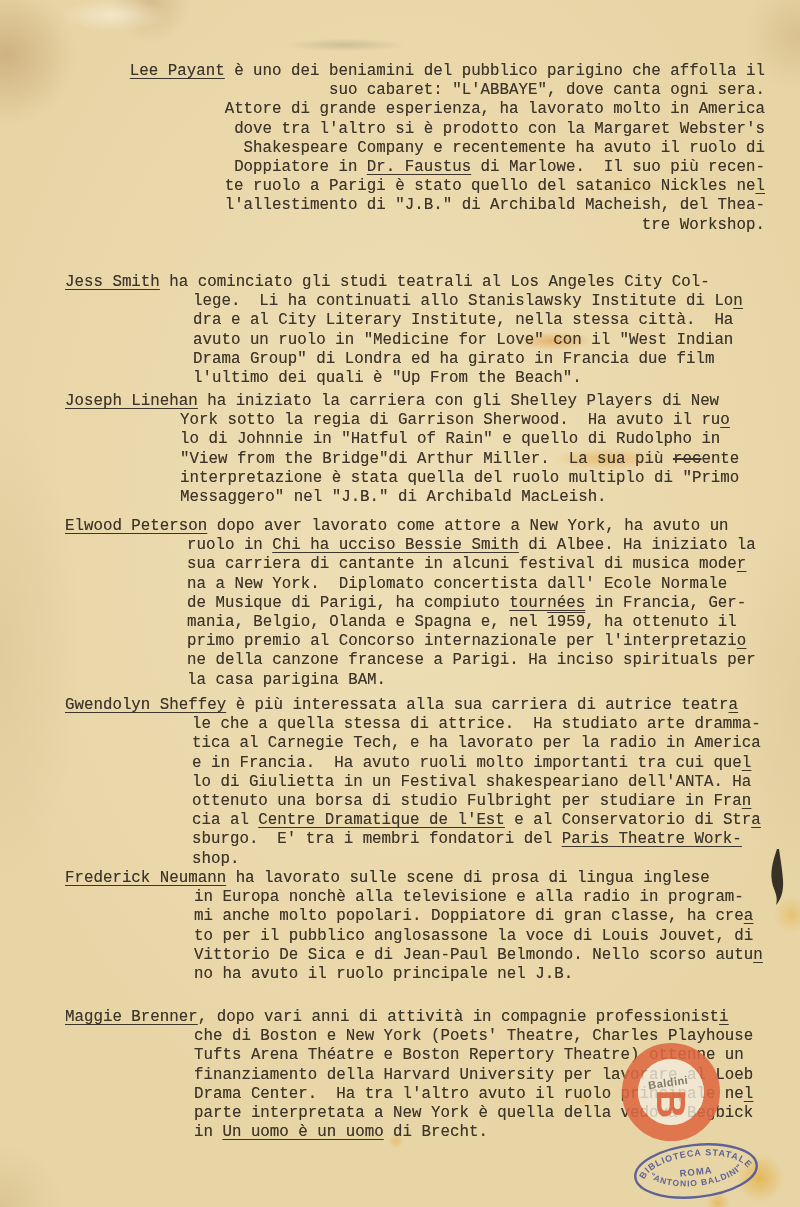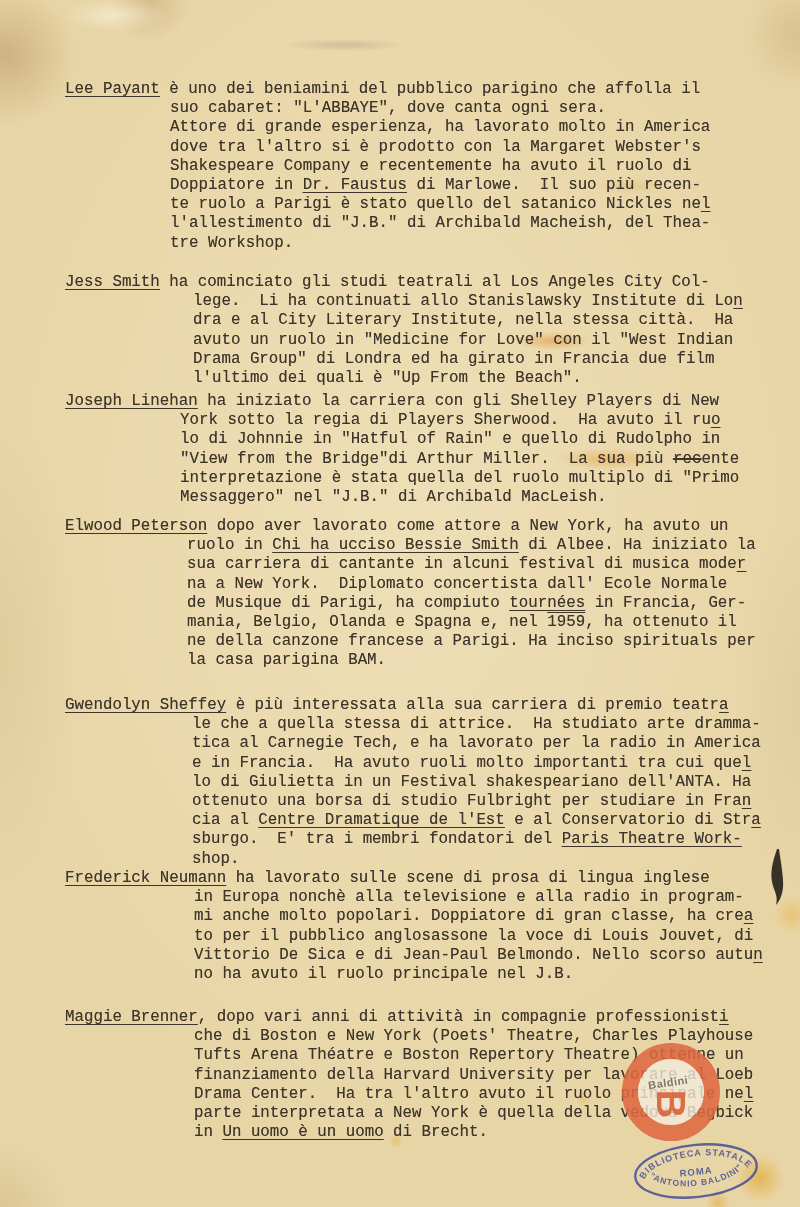--- a/index.html
+++ b/index.html
@@ -29,21 +29,21 @@
       radial-gradient(ellipse 110px 320px at 0px 650px, rgba(150,110,50,.10), rgba(150,110,50,0) 75%),
       radial-gradient(ellipse 90px 260px at 800px 700px, rgba(150,110,50,.08), rgba(150,110,50,0) 75%),
       
       radial-gradient(ellipse 520px 760px at 400px 520px, rgba(255,248,226,.28), rgba(255,248,226,0) 85%);
   }
   #entries .entry{
     position:absolute;left:65px;width:700px;
     color:#3d342a;font-size:15.8px;line-height:19.2px;
     text-shadow:0 0 .6px rgba(61,52,42,.55);
   }
-  #entries .entry:nth-child(1){top:80px;  --ind:105px;}
+  #entries .entry:nth-child(1){top:62px;text-align:right;  --ind:105px;}
   #entries .entry:nth-child(2){top:258px;margin-top:15px; --ind:128px;}
   #entries .entry:nth-child(3){top:392px; --ind:115px;}
   #entries .entry:nth-child(4){top:517px; --ind:122px;}
   #entries .entry:nth-child(5){top:696px; --ind:127px;}
   #entries .entry:nth-child(6){top:821px;margin-top:48px; --ind:129px;}
   #entries .entry:nth-child(7){top:1008px;--ind:129px;}
   .line{white-space:pre;padding-left:var(--ind);}
   .line:first-child{padding-left:0;}
   .u{text-decoration:underline;text-decoration-thickness:1.3px;text-underline-offset:3px;}
   .o{text-decoration:overline;text-decoration-thickness:1.3px;}
@@ -92,38 +92,39 @@
       <div class="entry">
         <div class="line"><span class="u">Jess Smith</span><span> ha cominciato gli studi teatrali al Los Angeles City Col-</span></div>
         <div class="line"><span>lege.  Li ha continuati allo Stanislawsky Institute di Lo</span><span class="u">n</span></div>
         <div class="line"><span>dra e al City Literary Institute, nella stessa città.  Ha</span></div>
         <div class="line"><span>avuto un ruolo in "Medicine for Love" con il "West Indian</span></div>
         <div class="line"><span>Drama Group" di Londra ed ha girato in Francia due film</span></div>
         <div class="line"><span>l'ultimo dei quali è "Up From the Beach".</span></div>
       </div>
       <div class="entry">
         <div class="line"><span class="u">Joseph Linehan</span><span> ha iniziato la carriera con gli Shelley Players di New</span></div>
-        <div class="line"><span>York sotto la regia di Players Sherwood.  Ha avuto il ru</span><span class="u">o</span></div>
+        <div class="line"><span>York sotto la regia di Garrison Sherwood.  Ha avuto il ru</span><span class="u">o</span></div>
         <div class="line"><span>lo di Johnnie in "Hatful of Rain" e quello di Rudolpho in</span></div>
         <div class="line"><span>"View from the Bridge"di Arthur Miller.  La sua più </span><span class="x">rec</span><span>ente</span></div>
         <div class="line"><span>interpretazione è stata quella del ruolo multiplo di "Primo</span></div>
         <div class="line"><span>Messaggero" nel "J.B." di Archibald MacLeish.</span></div>
       </div>
       <div class="entry">
         <div class="line"><span class="u">Elwood Peterson</span><span> dopo aver lavorato come attore a New York, ha avuto un</span></div>
         <div class="line"><span>ruolo in </span><span class="u">Chi ha ucciso Bessie Smith</span><span> di Albee. Ha iniziato la</span></div>
         <div class="line"><span>sua carriera di cantante in alcuni festival di musica mode</span><span class="u">r</span></div>
         <div class="line"><span>na a New York.  Diplomato concertista dall' Ecole Normale</span></div>
         <div class="line"><span>de Musique di Parigi, ha compiuto </span><span class="u">tournées</span><span> in Francia, Ger-</span></div>
         <div class="line"><span>mania, Belgio, Olanda e Spagna e, nel </span><span class="o">1959</span><span>, ha ottenuto il</span></div>
+        <div class="line"><span>primo premio al Concorso internazionale per l'interpretazi</span><span class="u">o</span></div>
         <div class="line"><span>ne della canzone francese a Parigi. Ha inciso spirituals per</span></div>
         <div class="line"><span>la casa parigina BAM.</span></div>
       </div>
       <div class="entry">
-        <div class="line"><span class="u">Gwendolyn Sheffey</span><span> è più interessata alla sua carriera di premio teatr</span><span class="u">a</span></div>
+        <div class="line"><span class="u">Gwendolyn Sheffey</span><span> è più interessata alla sua carriera di autrice teatr</span><span class="u">a</span></div>
         <div class="line"><span>le che a quella stessa di attrice.  Ha studiato arte dramma-</span></div>
         <div class="line"><span>tica al Carnegie Tech, e ha lavorato per la radio in America</span></div>
         <div class="line"><span>e in Francia.  Ha avuto ruoli molto importanti tra cui que</span><span class="u">l</span></div>
         <div class="line"><span>lo di Giulietta in un Festival shakespeariano dell'ANTA. Ha</span></div>
         <div class="line"><span>ottenuto una borsa di studio Fulbright per studiare in Fra</span><span class="u">n</span></div>
         <div class="line"><span>cia al </span><span class="u">Centre Dramatique de l'Est</span><span> e al Conservatorio di Str</span><span class="u">a</span></div>
         <div class="line"><span>sburgo.  E' tra i membri fondatori del </span><span class="u">Paris Theatre Work-</span></div>
         <div class="line"><span>shop.</span></div>
       </div>
       <div class="entry">

